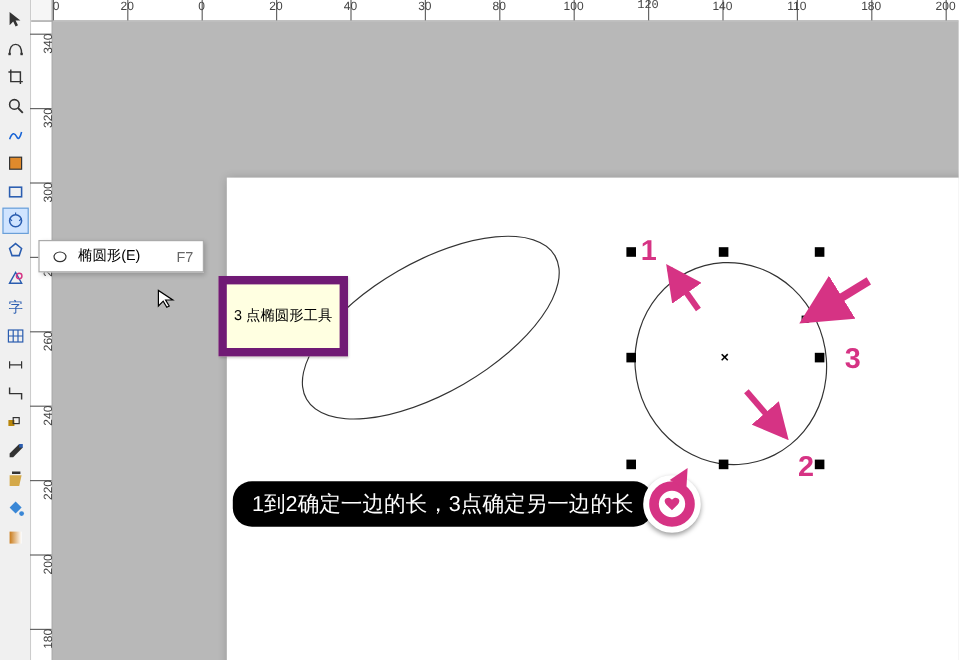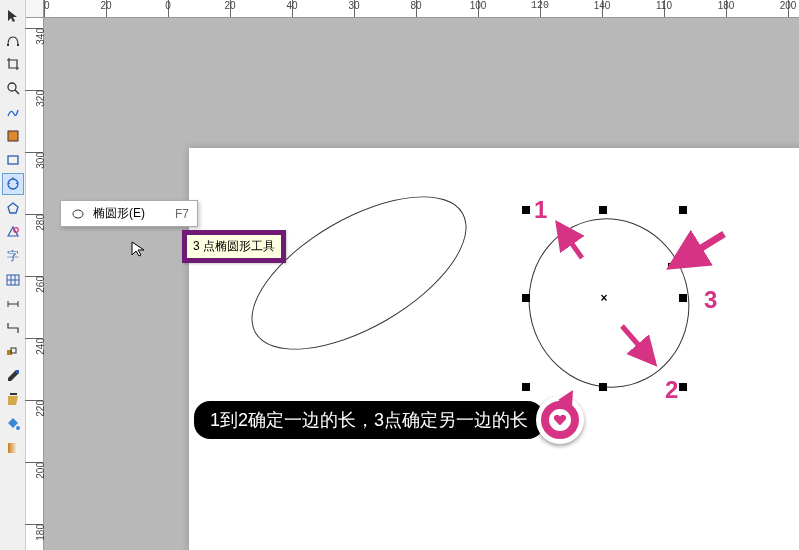--- a/index.html
+++ b/index.html
@@ -40,29 +40,29 @@
 
 
 .callout { position: absolute; left: 150px; top: 378px; display: flex; align-items: center; }
 .callout-text { background: #000; color: #fff; border-radius: 16px; padding: 7px 16px; font-size: 18px; white-space: nowrap; }
 .heart-badge { width: 48px; height: 48px; background: #d63384; border-radius: 50%; border: 5px solid #fff; display: flex; align-items: center; justify-content: center; margin-left: -8px; box-shadow: 0 2px 4px rgba(0,0,0,0.4); position: relative; }
 .heart-badge-inner { width: 22px; height: 22px; background: #fff; border-radius: 50%; display: flex; align-items: center; justify-content: center; }
 .heart-badge svg { width: 14px; height: 14px; }
 .heart-pointer { position: absolute; top: -12px; right: 2px; width: 0; height: 0; border-left: 8px solid transparent; border-right: 8px solid transparent; border-bottom: 16px solid #d63384; transform: rotate(30deg); }
 
 
-.flyout { position: absolute; left: 32px; top: 200px; background: #fff; border: 1px solid #aaa; box-shadow: 2px 2px 4px rgba(0,0,0,0.2); z-index: 10; margin-left: 28px; }
+.flyout { position: absolute; left: 32px; top: 200px; background: #fff; border: 1px solid #aaa; box-shadow: 2px 2px 4px rgba(0,0,0,0.2); z-index: 10; }
 .flyout-item { display: flex; align-items: center; padding: 4px 8px; cursor: pointer; white-space: nowrap; }
 .flyout-item.hover { background: #d0e4ff; }
 .flyout-item .fi-icon { width: 18px; display: flex; justify-content: center; margin-right: 6px; }
 .flyout-item .fi-label { flex: 1; margin-right: 30px; }
 .flyout-item .fi-shortcut { color: #666; }
 
 
-.tooltip { position: absolute; left: 182px; top: 230px; background: #ffffe1; border: 5px solid #701a75; padding: 3px 6px; font-size: 12px; box-shadow: 1px 1px 2px rgba(0,0,0,0.2); z-index: 11; }
+.tooltip { position: absolute; left: 182px; top: 230px; background: #ffffe1; border: 7px solid #701a75; padding: 18px 6px; font-size: 12px; box-shadow: 1px 1px 2px rgba(0,0,0,0.2); z-index: 11; }
 
 
 .cursor { position: absolute; left: 130px; top: 240px; z-index: 12; }
 </style>
 </head>
 <body>
 
 <div class="app">
 
   <div class="toolbar">

